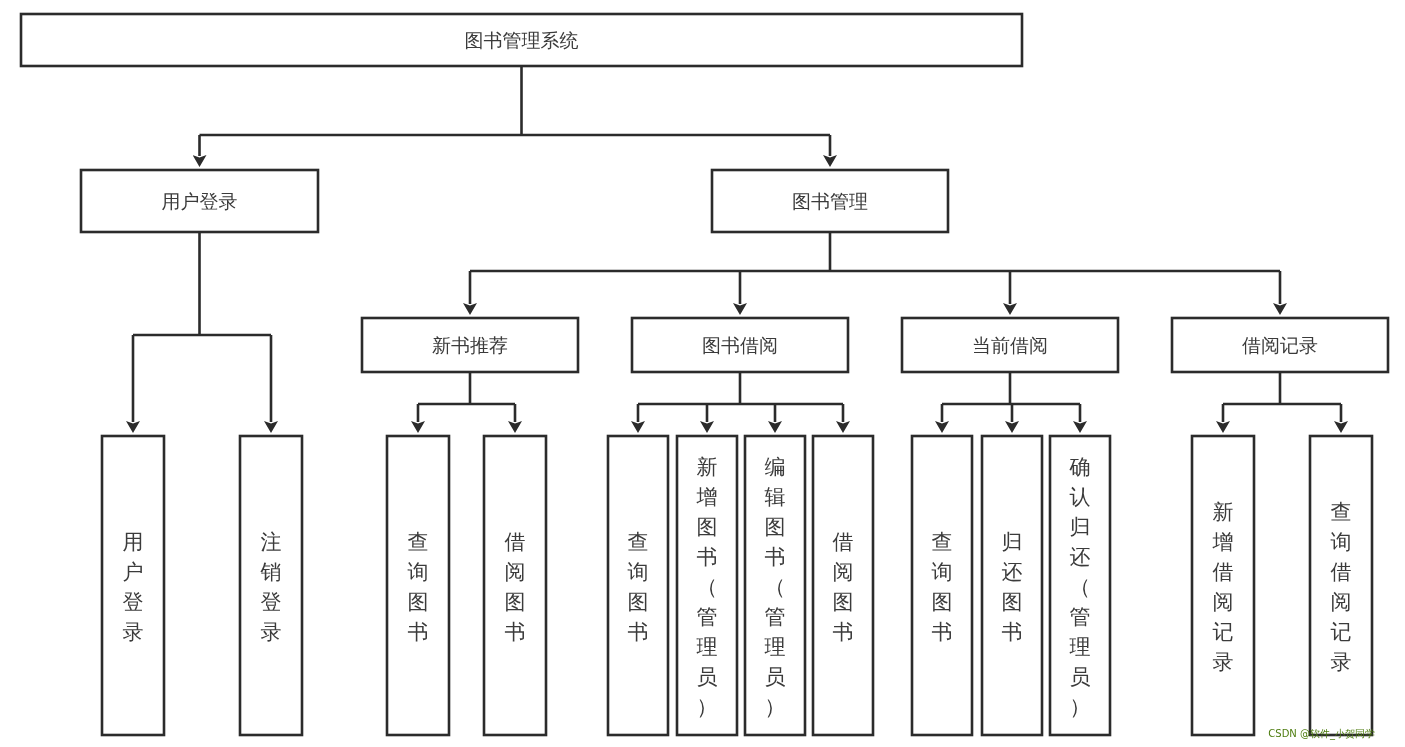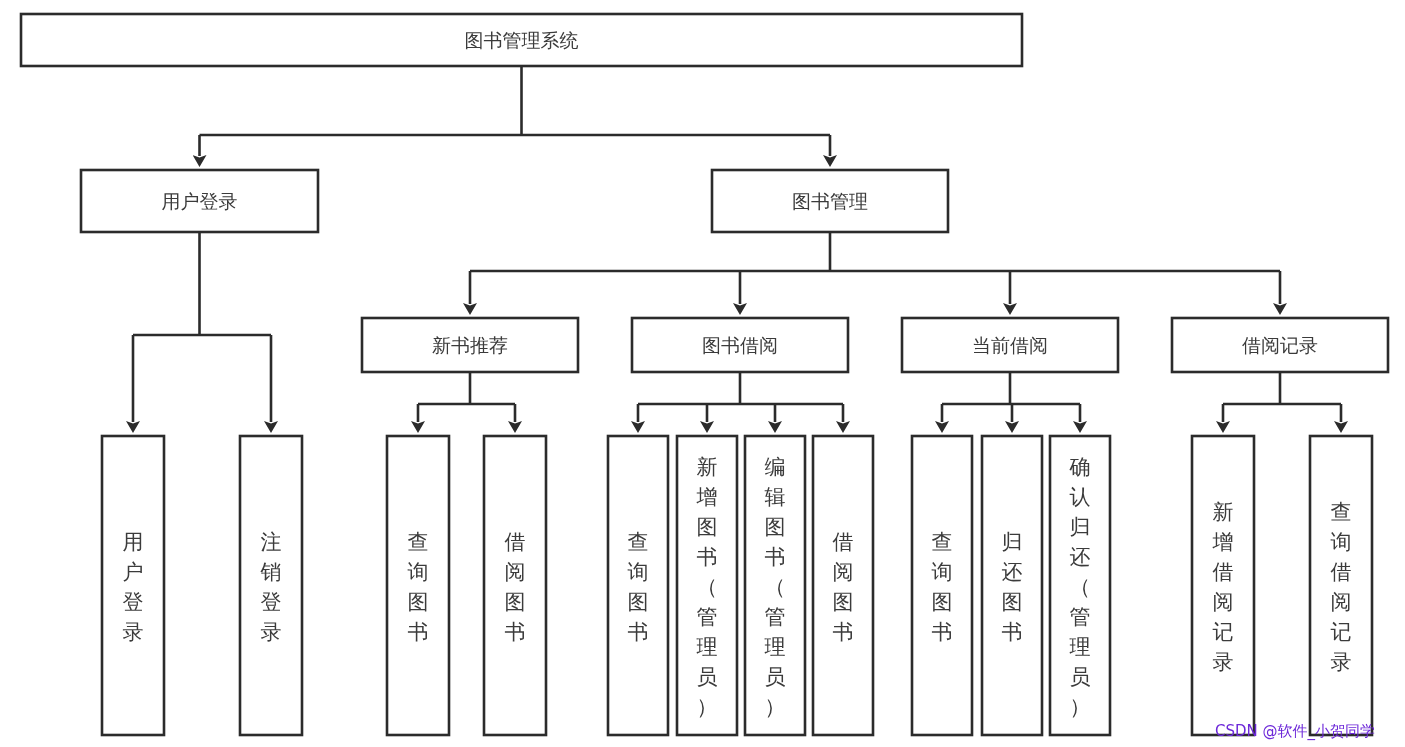--- a/index.html
+++ b/index.html
@@ -47,22 +47,22 @@
     font-size: 19px;
     fill: #3b3b3b;
     text-anchor: middle;
     dominant-baseline: middle;
   }
   .watermark {
     position: absolute;
     right: 8px;
     bottom: 6px;
     font-family: "DejaVu Sans", "Liberation Sans", sans-serif;
-    font-size: 15px;
-    color: #6d28d9;
+    font-size: 10px;
+    color: #4d7c0f;
     white-space: nowrap;
     user-select: none;
   }
 </style>
 </head>
 <body>
 
 <div id="diagram-root">
 
   <svg id="tree-svg" viewBox="0 0 1405 747">

